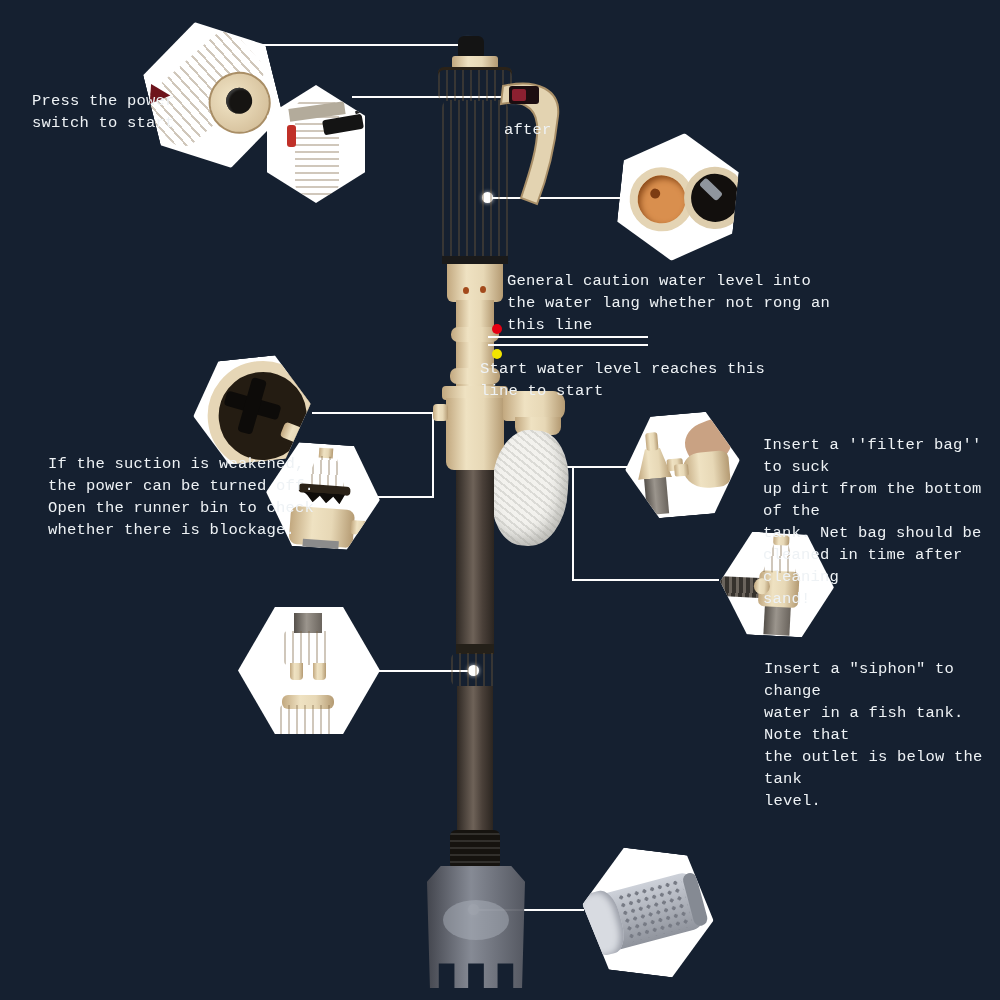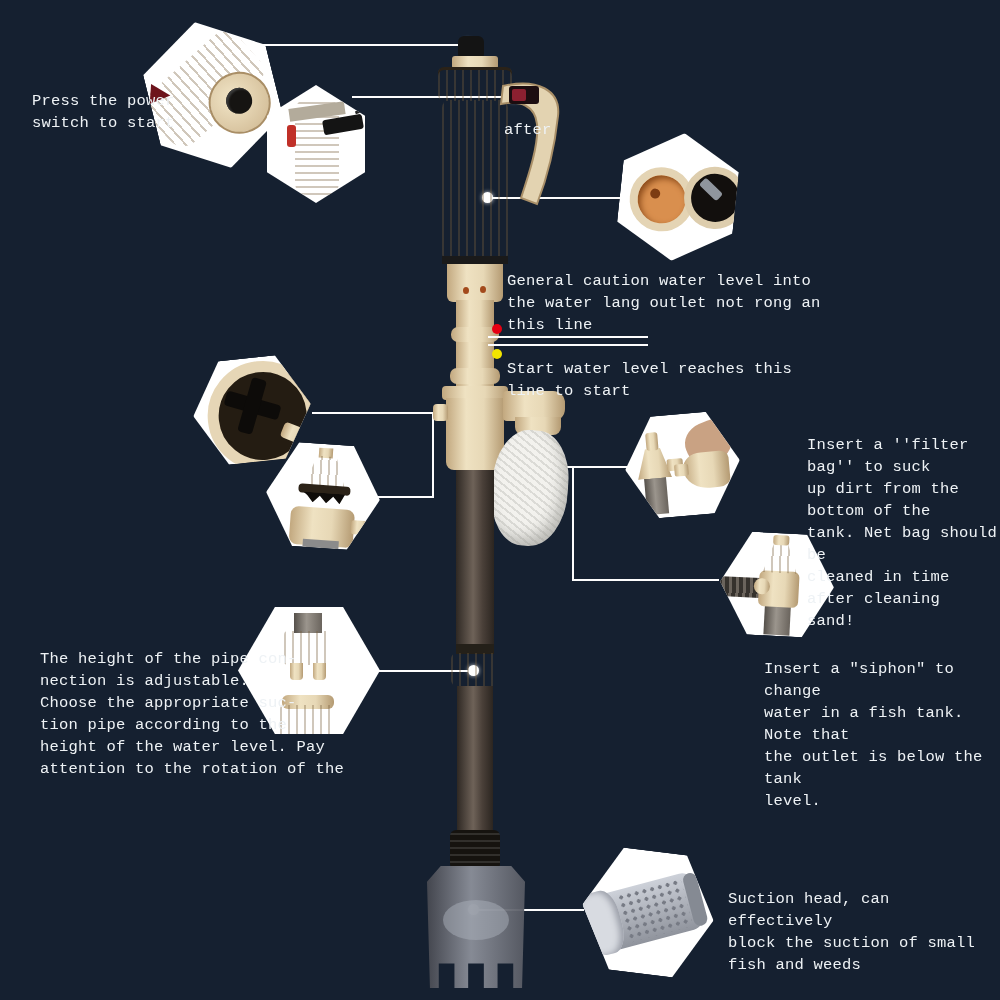--- a/index.html
+++ b/index.html
@@ -186,36 +186,31 @@
       <div style="position:absolute;left:40px;top:36px;width:66px;height:50px;background-image:radial-gradient(#767a84 1.6px,transparent 1.8px);background-size:8px 8px"></div>
       <div style="position:absolute;left:2px;top:28px;width:36px;height:64px;border-radius:40%;background:#d8dbe1;box-shadow:inset -4px 0 6px #9a9ea8"></div>
       <div style="position:absolute;left:108px;top:34px;width:14px;height:54px;border-radius:8px;background:#858a93"></div>
     </div>
   </div>
 
   <div class="note" style="left:32px;top:90px">Press the power
 switch to start</div>
   <div class="note" style="left:504px;top:119px">after</div>
   <div class="note" style="left:507px;top:270px">General caution water level into
-the water lang outlet not rong an
+the water lang whether not rong an
 this line</div>
-  <div class="note" style="left:507px;top:358px">Start water level reaches this
+  <div class="note" style="left:480px;top:358px">Start water level reaches this
 line to start</div>
-  <div class="note" style="left:807px;top:434px">Insert a ''filter bag'' to suck
+  <div class="note" style="left:48px;top:453px">If the suction is weakened,
+the power can be turned off.
+Open the runner bin to check
+whether there is blockage.</div>
+  <div class="note" style="left:763px;top:434px">Insert a ''filter bag'' to suck
 up dirt from the bottom of the
 tank. Net bag should be
 cleaned in time after cleaning
 sand!</div>
-  <div class="note" style="left:40px;top:648px">The height of the pipe con-
-nection is adjustable.
-Choose the appropriate suc-
-tion pipe according to the
-height of the water level. Pay
-attention to the rotation of the</div>
   <div class="note" style="left:764px;top:658px">Insert a "siphon" to change
 water in a fish tank. Note that
 the outlet is below the tank
 level.</div>
-  <div class="note" style="left:728px;top:888px">Suction head, can effectively
-block the suction of small
-fish and weeds</div>
 
 </div>
 
 </body></html>

